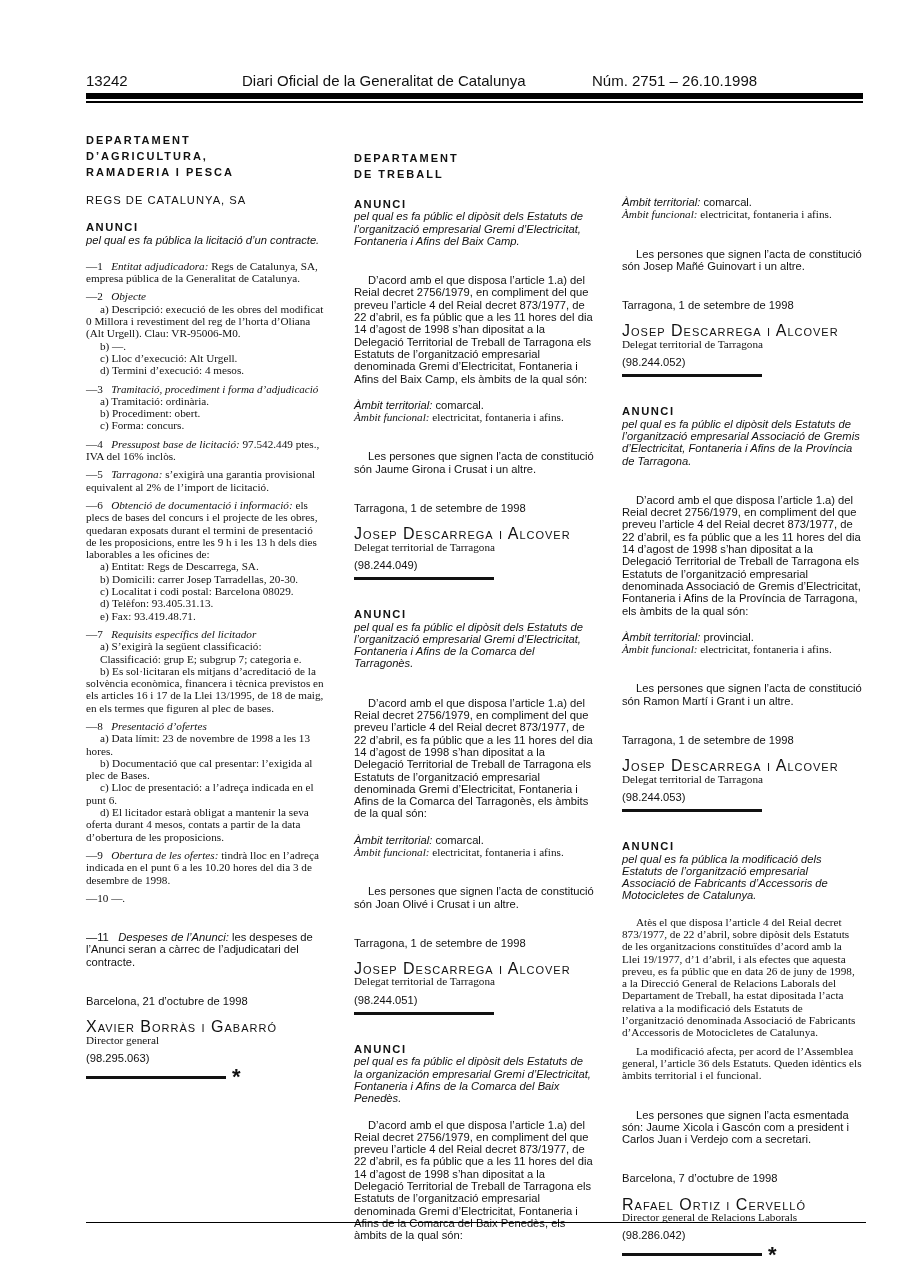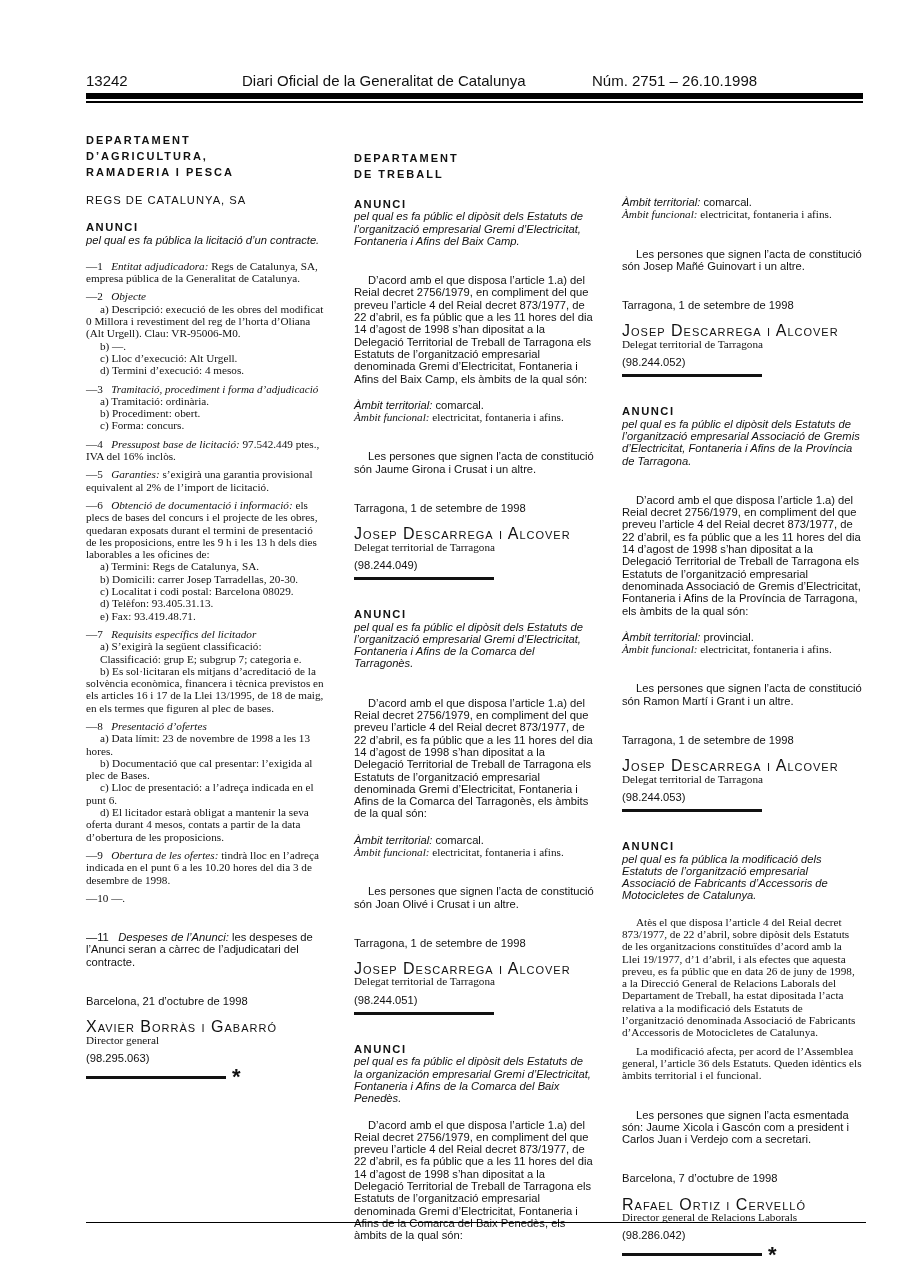--- a/index.html
+++ b/index.html
@@ -67,25 +67,25 @@
 
   <div class="blk">
     <p><span>—3</span>&nbsp;&nbsp;&nbsp;<span class="it" style="font-size:11px">Tramitació, procediment i forma d’adjudicació</span></p>
     <p class="item">a) Tramitació: ordinària.</p>
     <p class="item">b) Procediment: obert.</p>
     <p class="item">c) Forma: concurs.</p>
   </div>
 
   <p class="blk"><span>—4</span>&nbsp;&nbsp;&nbsp;<span class="it">Pressupost base de licitació:</span> <span>97.542.449 ptes., IVA del 16% inclòs.</span></p>
 
-  <p class="blk"><span>—5</span>&nbsp;&nbsp;&nbsp;<span class="it">Garanties:</span> <span>s’exigirà una garantia provisional equivalent al 2% de l’import de licitació.</span></p>
+  <p class="blk"><span>—5</span>&nbsp;&nbsp;&nbsp;<span class="it">Tarragona:</span> <span>s’exigirà una garantia provisional equivalent al 2% de l’import de licitació.</span></p>
 
   <div class="blk">
     <p><span>—6</span>&nbsp;&nbsp;&nbsp;<span class="it">Obtenció de documentació i informació:</span> <span>els plecs de bases del concurs i el projecte de les obres, quedaran exposats durant el termini de presentació de les proposicions, entre les 9 h i les 13 h dels dies laborables a les oficines de:</span></p>
-    <p class="item">a) Termini: Regs de Catalunya, SA.</p>
+    <p class="item">a) Entitat: Regs de Descarrega, SA.</p>
     <p class="item">b) Domicili: carrer Josep Tarradellas, 20-30.</p>
     <p class="item">c) Localitat i codi postal: Barcelona 08029.</p>
     <p class="item">d) Telèfon: 93.405.31.13.</p>
     <p class="item">e) Fax: 93.419.48.71.</p>
   </div>
 
   <div class="blk">
     <p><span>—7</span>&nbsp;&nbsp;&nbsp;<span class="it">Requisits específics del licitador</span></p>
     <p class="item">a) S’exigirà la següent classificació:</p>
     <p class="item">Classificació: grup E; subgrup 7; categoria e.</p>

